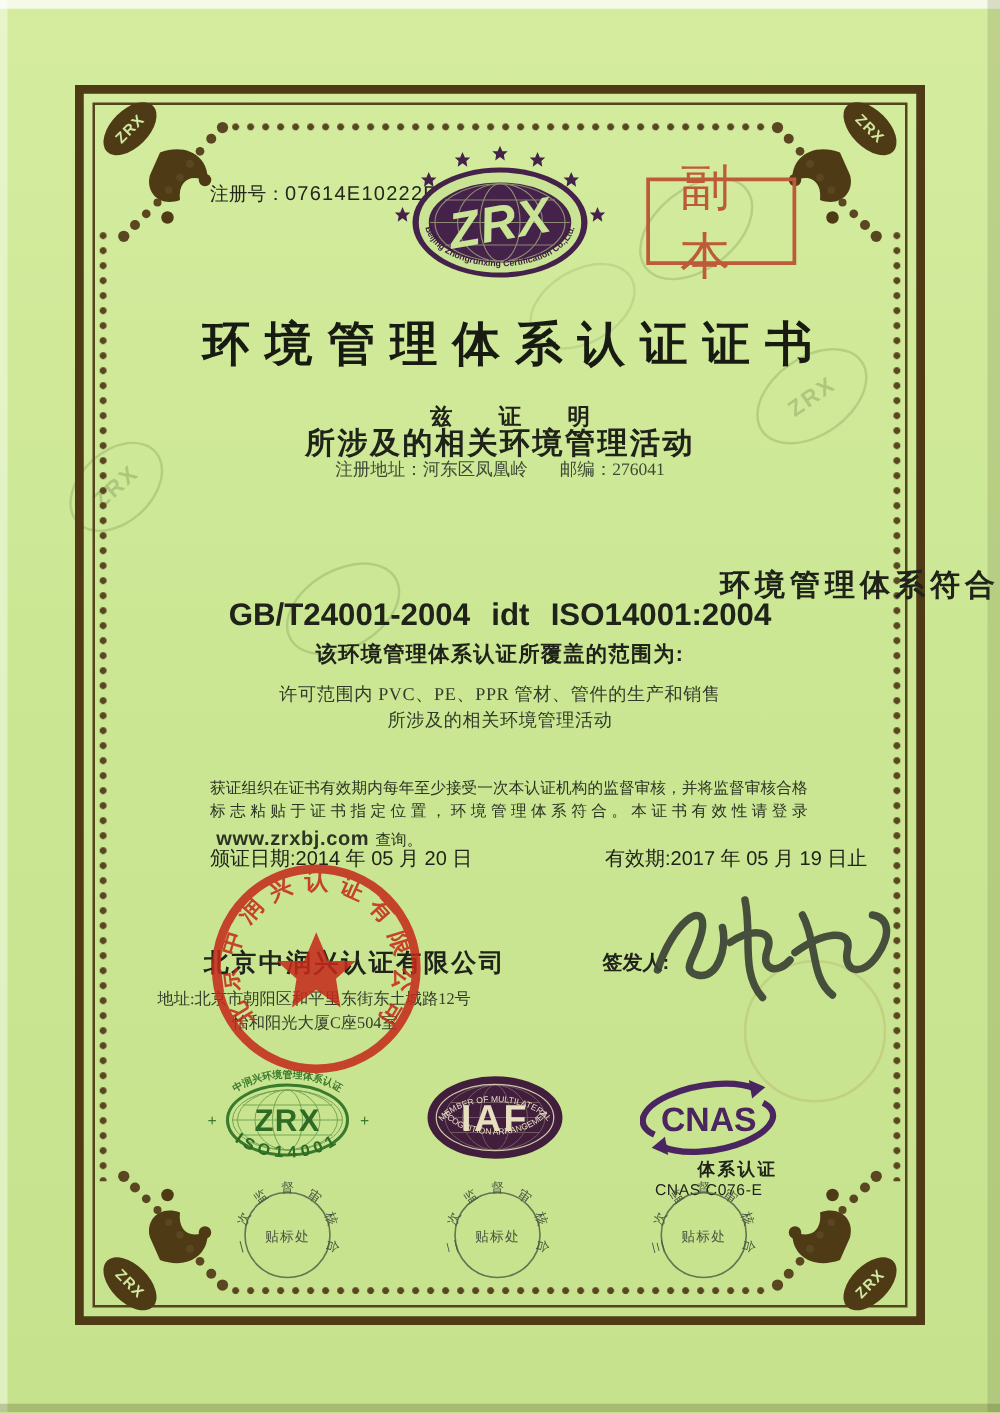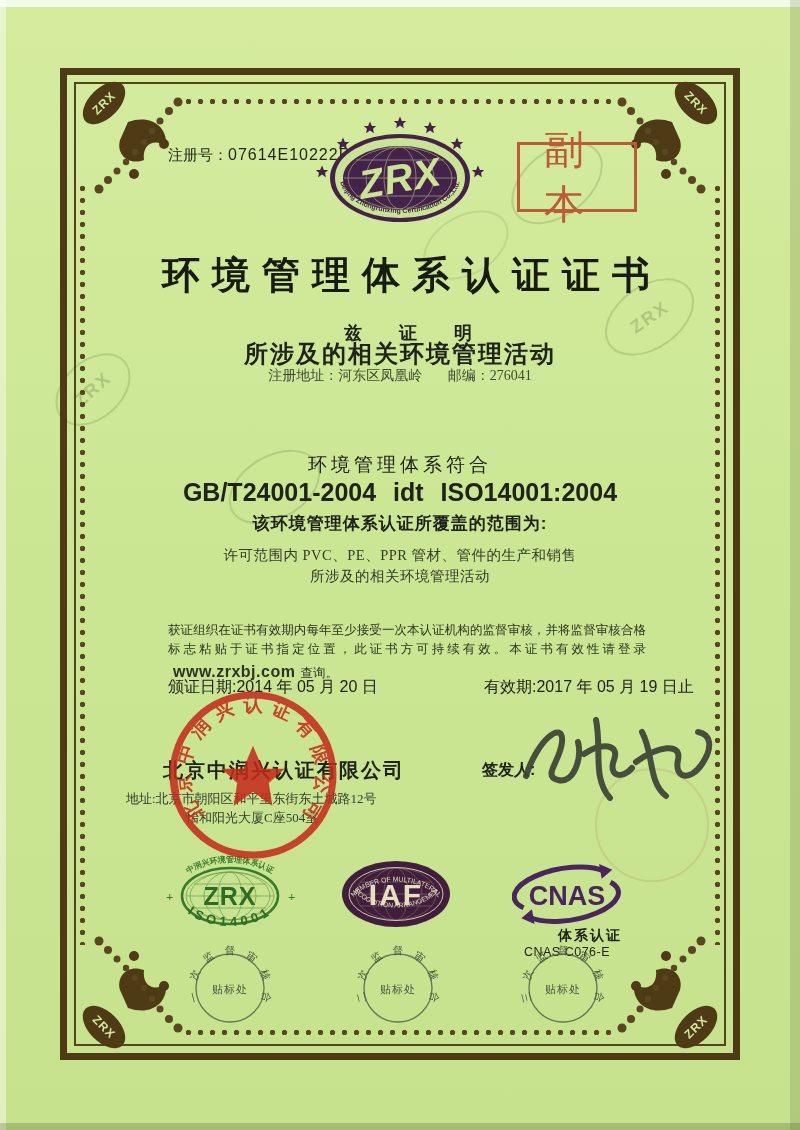--- a/index.html
+++ b/index.html
@@ -27,21 +27,21 @@
   .regnum{font-family:"Liberation Sans",sans-serif;font-size:16px;letter-spacing:1px;}
   .dup-box{left:517px;top:142px;width:120px;height:70px;border:3px solid #bd5a39;box-sizing:border-box;
           display:flex;align-items:center;justify-content:center;}
   .dup-box span{color:#bd5a39;font-size:40px;letter-spacing:24px;padding-left:24px;}
   .title{top:250px;font-family:"Liberation Sans",sans-serif;font-weight:bold;font-size:38px;
          letter-spacing:12px;padding-left:12px;color:#181b12;}
   .certify{top:321px;font-weight:bold;font-size:18px;letter-spacing:16px;padding-left:16px;
          font-family:"Liberation Sans",sans-serif;}
   .company{top:338px;font-weight:bold;font-size:24px;letter-spacing:2px;}
   .addr{font-size:14px;color:#3f4936;}
-  .h-conform{top:452px;font-family:"Liberation Sans",sans-serif;font-weight:normal;font-size:19px;letter-spacing:4px;}
+  .h-conform{top:452px;font-family:"Liberation Sans",sans-serif;font-weight:bold;font-size:24px;letter-spacing:4px;text-align:right;}
   .standard{top:478px;font-family:"Liberation Sans",sans-serif;font-weight:bold;font-size:25px;word-spacing:10px;}
   .h-scope{top:512px;font-family:"Liberation Sans",sans-serif;font-weight:bold;font-size:17px;letter-spacing:1px;}
   .scope{font-size:14.5px;color:#333b2a;letter-spacing:.5px;}
   .note{left:168px;top:621px;width:478px;font-size:12.5px;line-height:1.55;text-align:justify;
         color:#2c3424;position:absolute;}
   .note .site{font-family:"Liberation Sans",sans-serif;font-weight:bold;font-size:16px;margin:18px 5px;letter-spacing:.5px;}
   .dateline{top:677px;font-family:"Liberation Sans",sans-serif;font-weight:normal;font-size:16px;}
   .issuer-name{left:163px;top:757px;font-family:"Liberation Sans",sans-serif;font-weight:bold;
         font-size:20px;letter-spacing:2px;z-index:2;}
   .issuer-addr{font-size:13px;color:#343c2b;z-index:2;}
@@ -216,21 +216,21 @@
     <span style="margin-left:22px;margin-top:16px;">邮编：276041</span>
   </div>
 
   <div class="t center h-conform">环境管理体系符合</div>
   <div class="t center standard">GB/T24001-2004 idt ISO14001:2004</div>
   <div class="t center h-scope">该环境管理体系认证所覆盖的范围为:</div>
   <div class="t center scope" style="top:567px;">所涉及的相关环境管理活动</div>
   <div class="t center scope" style="top:546px;">许可范围内 PVC、PE、PPR 管材、管件的生产和销售</div>
 
   <div class="note">
-    <span>获证组织在证书有效期内每年至少接受一次本认证机构的监督审核，并将监督审核合格标志粘贴于证书指定位置，此证书方可持续有效。本证书有效性请登录</span><span class="site">www.zrxbj.com</span><span>查询。</span>
+    <span>获证组织在证书有效期内每年至少接受一次本认证机构的监督审核，并将监督审核合格标志粘贴于证书指定位置，环境管理体系符合。本证书有效性请登录</span><span class="site">www.zrxbj.com</span><span>查询。</span>
   </div>
 
   <div class="t dateline" style="left:168px;">颁证日期:2014 年 05 月 20 日</div>
   <div class="t dateline" style="left:484px;">有效期:2017 年 05 月 19 日止</div>
 
   <div class="t issuer-name">北京中润兴认证有限公司</div>
   <div class="t issuer-addr" style="left:126px;top:790px;">地址:北京市朝阳区和平里东街东土城路12号</div>
   <div class="t issuer-addr" style="left:186px;top:809px;">怡和阳光大厦C座504室</div>
 
   <svg class="abs stamp" width="176" height="176" viewBox="0 0 176 176">

